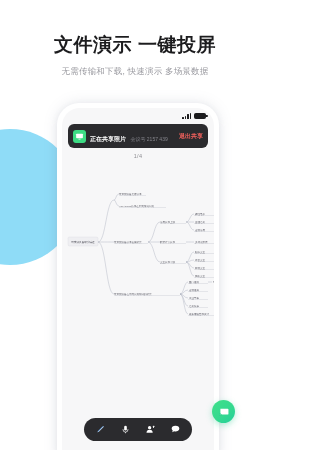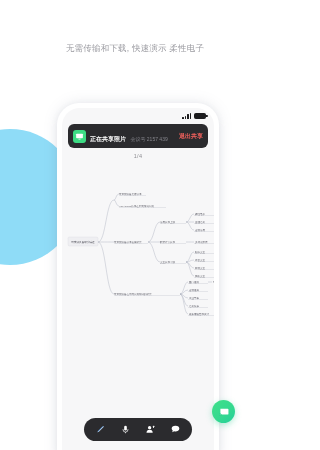--- a/index.html
+++ b/index.html
@@ -255,21 +255,22 @@
     cursor: pointer;
   }
   .fab svg { display: block; }
 </style>
 </head>
 <body>
 
 <div class="blue-blob"></div>
 
 <div class="headline-wrap">
-  <p class="subhead">无需传输和下载, 快速演示 柔性电子</p>
+  <h1 class="headline">文件演示 一键投屏</h1>
+  <p class="subhead">无需传输和下载, 快速演示 多场景数据</p>
 </div>
 
 <div class="phone">
   <div class="screen">
 
     <div class="statusbar">
       <span class="sig-bars">
         <i></i>
           <i></i>
           <i></i>

